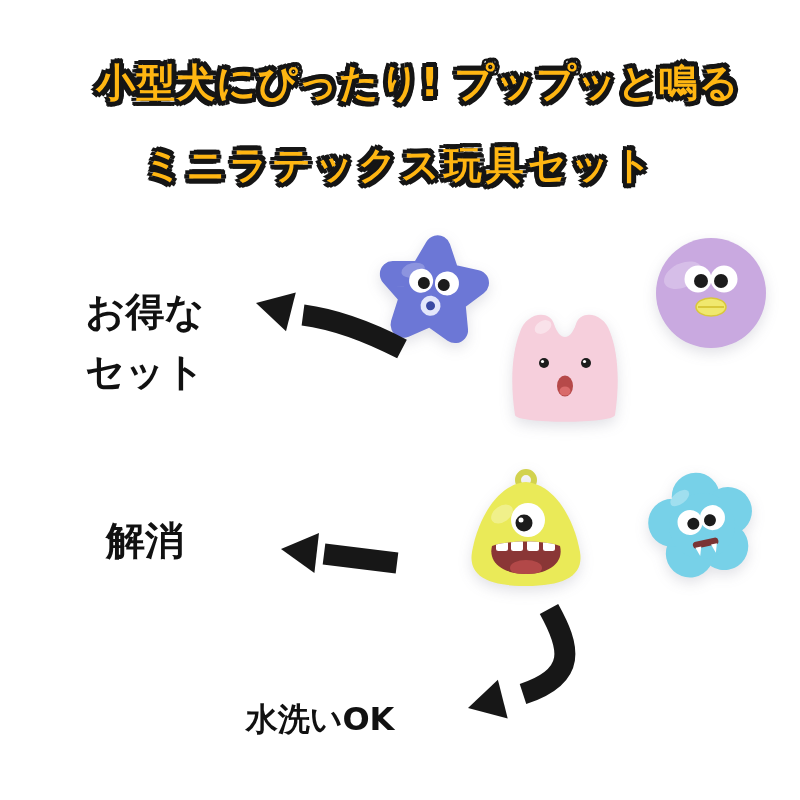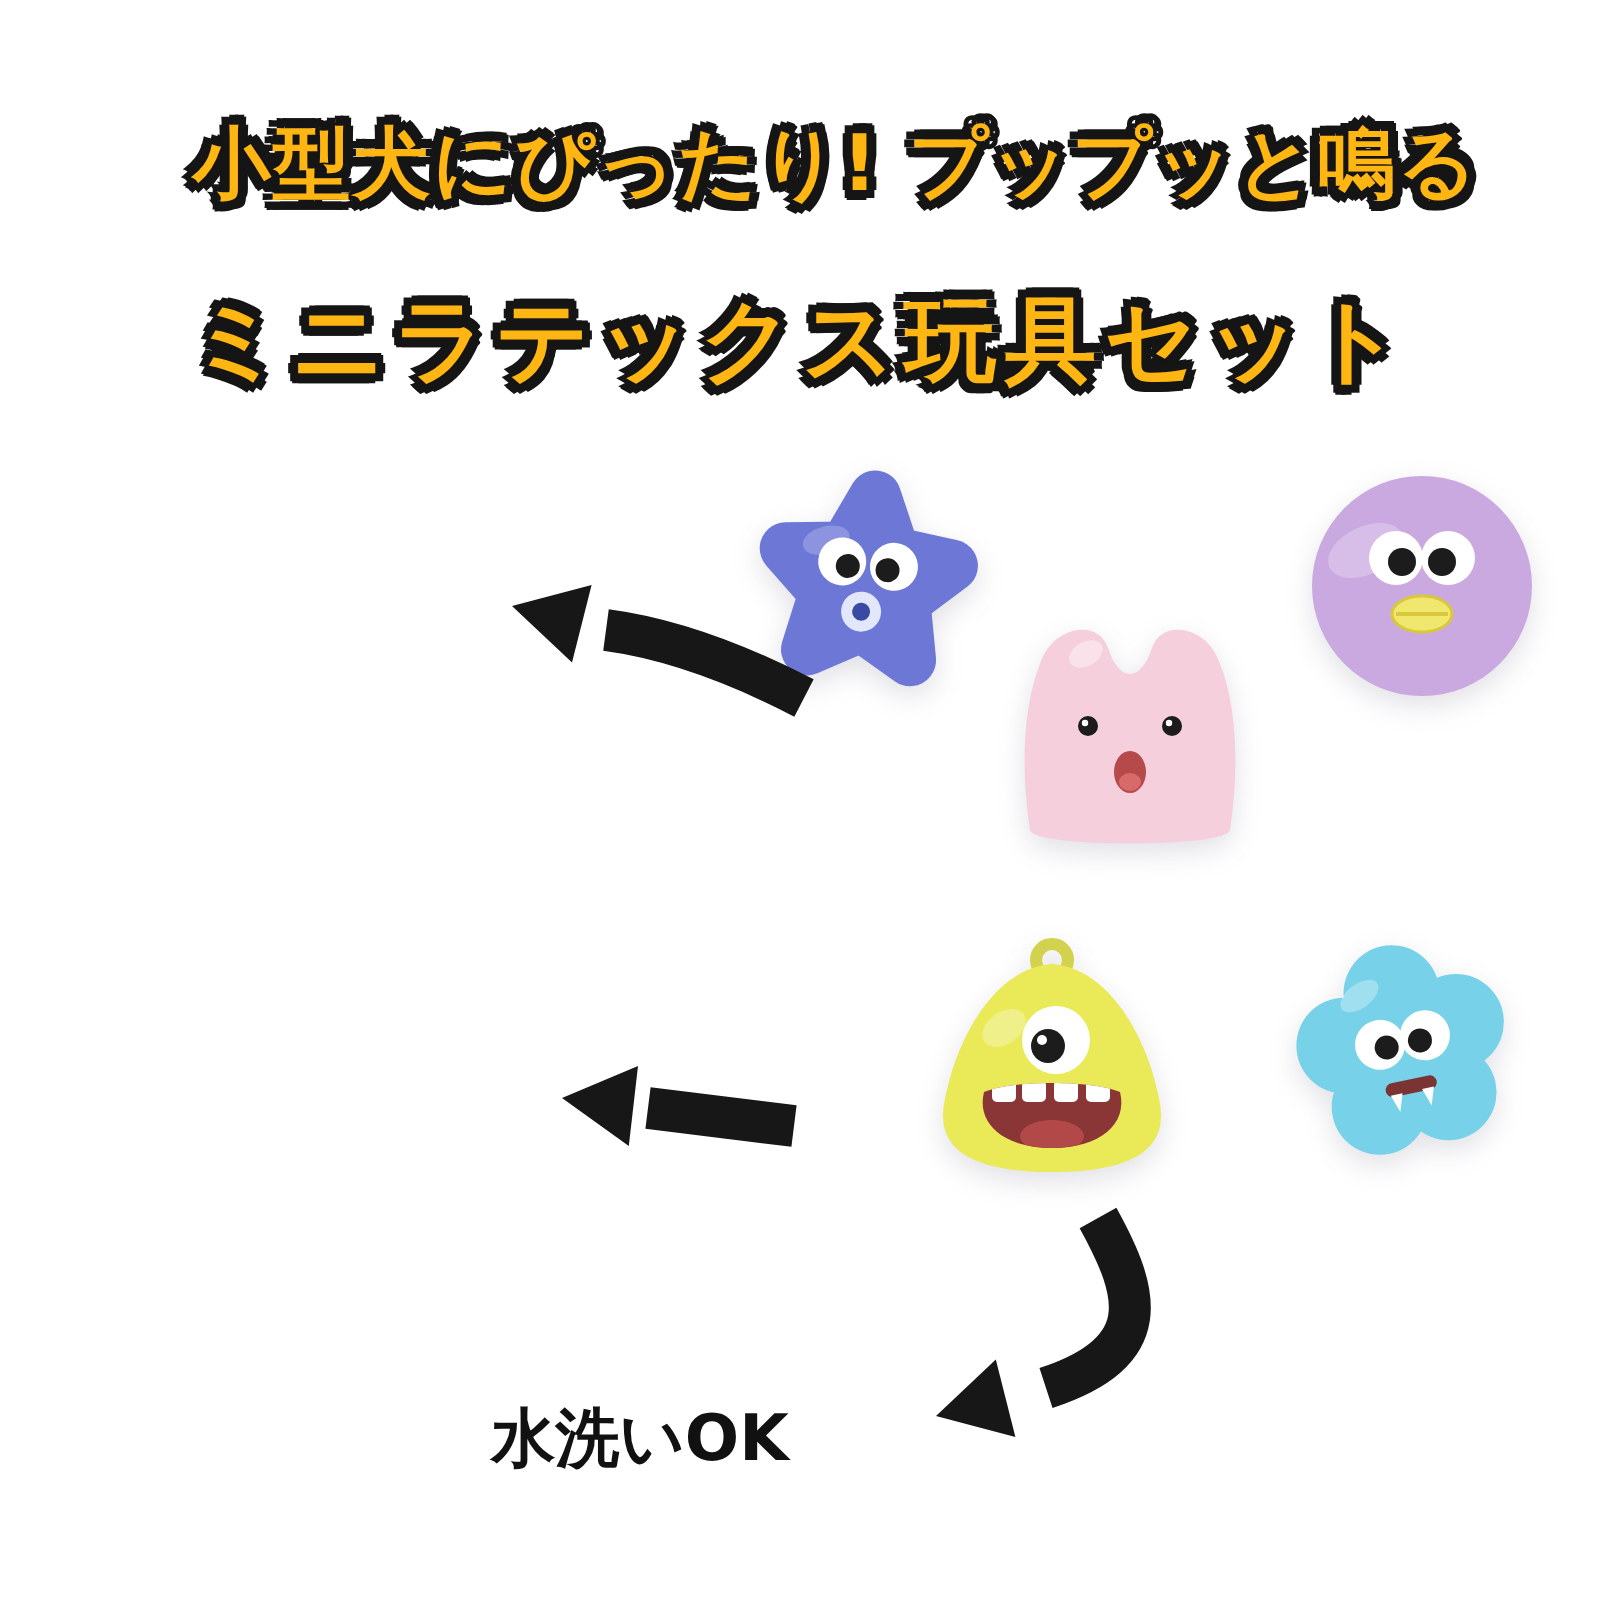--- a/index.html
+++ b/index.html
@@ -12,21 +12,21 @@
     position:absolute;left:0;width:100%;text-align:center;font-weight:900;
     color:var(--headline-fill);white-space:nowrap;line-height:1.2;
     text-shadow:
       -4px -4px 0 var(--headline-outline), 4px -4px 0 var(--headline-outline),
       -4px  4px 0 var(--headline-outline), 4px  4px 0 var(--headline-outline),
       -5px  0   0 var(--headline-outline), 5px  0   0 var(--headline-outline),
        0   -5px 0 var(--headline-outline), 0    5px 0 var(--headline-outline),
       -3px  5px 0 var(--headline-outline), 3px -5px 0 var(--headline-outline);
   }
   .h1{top:60px;font-size:39px;letter-spacing:1px;margin-left:18px;}
-  .h2{top:143px;font-size:46px;letter-spacing:4px;}
+  .h2{top:143px;font-size:38px;letter-spacing:4px;}
   
   .callout{
     position:absolute;font-weight:800;color:var(--label-text);text-align:center;
   }
   .callout-value-set{left:53px;top:282px;width:184px;font-size:39px;line-height:60px;}
   .callout-stress{left:46px;top:512px;width:198px;font-size:39px;line-height:58px;}
   .callout-washable{left:190px;top:696px;width:260px;font-size:32px;line-height:46px;white-space:nowrap;}
   
   .toy{position:absolute;filter:drop-shadow(0 5px 7px rgba(70,70,100,.16));}
   .arrows{position:absolute;left:0;top:0;pointer-events:none;}
@@ -34,22 +34,27 @@
 </head>
 <body>
 
 <div class="canvas">
 
   <div>
     <div class="headline-line h1">小型犬にぴったり! プップッと鳴る</div>
     <div class="headline-line h2">ミニラテックス玩具セット</div>
   </div>
 
+  <div class="callout callout-value-set">
+    <div>お得な</div>
+    <div>セット</div>
+  </div>
 
   <div class="callout callout-stress">
+    <div>解消</div>
   </div>
 
   <div class="callout callout-washable">
     <span>水洗いOK</span>
   </div>
 
   <svg class="toy" style="left:358px;top:222px" width="150" height="140" viewBox="-75 -70 150 140">
     <g transform="rotate(6)">
       <polygon points="0,-44 12.3,-17 41.8,-13.6 20,6.5 25.9,35.6 0,21 -25.9,35.6 -20,6.5 -41.8,-13.6 -12.3,-17" style="fill:var(--star-body);stroke:var(--star-body)" stroke-width="26" stroke-linejoin="round"></polygon>
       <ellipse cx="-14" cy="-26" rx="12" ry="7" fill="#ffffff" opacity="0.22" transform="rotate(-20)"></ellipse>

